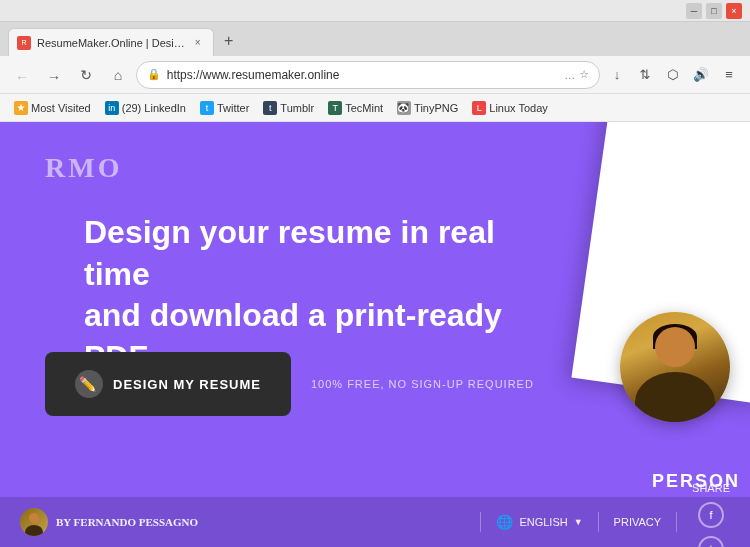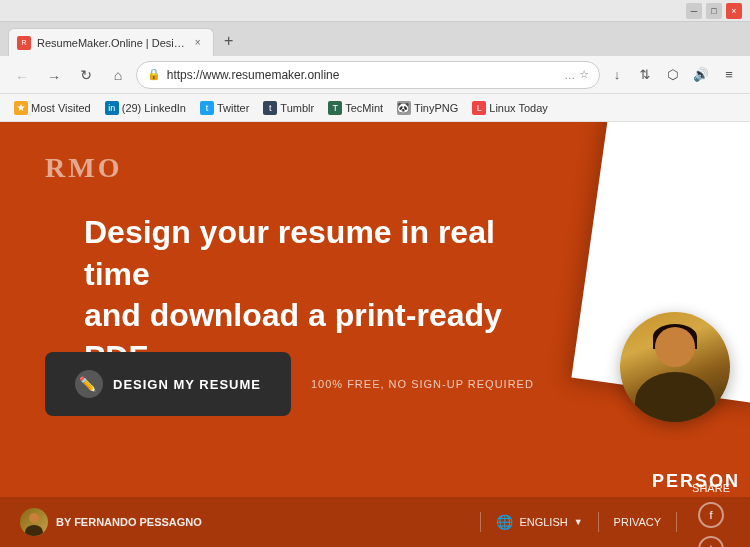--- a/index.html
+++ b/index.html
@@ -178,21 +178,21 @@
       font-size: 11px;
       color: #333;
       cursor: pointer;
       white-space: nowrap;
     }
     .bm-icon { width: 14px; height: 14px; border-radius: 2px; display: flex; align-items: center; justify-content: center; font-size: 9px; color: white; }
 
     
     .main-content {
       height: calc(547px - 22px - 34px - 38px - 28px);
-      background: #c2410c;
+      background: #8b5cf6;
       position: relative;
       overflow: hidden;
     }
 
     
     .logo-area {
       position: absolute;
       top: 30px;
       left: 45px;
     }
@@ -274,20 +274,21 @@
       gap: 0;
     }
     .footer-author {
       display: flex;
       align-items: center;
       gap: 8px;
       color: rgba(255,255,255,0.9);
       font-size: 11px;
       font-weight: bold;
       flex: 1;
+      font-family: Liberation Serif, serif;
     }
     .author-avatar {
       width: 28px;
       height: 28px;
       border-radius: 50%;
       background: linear-gradient(135deg, #8B6914, #C4A24A);
       display: flex;
       align-items: center;
       justify-content: center;
       font-size: 8px;

